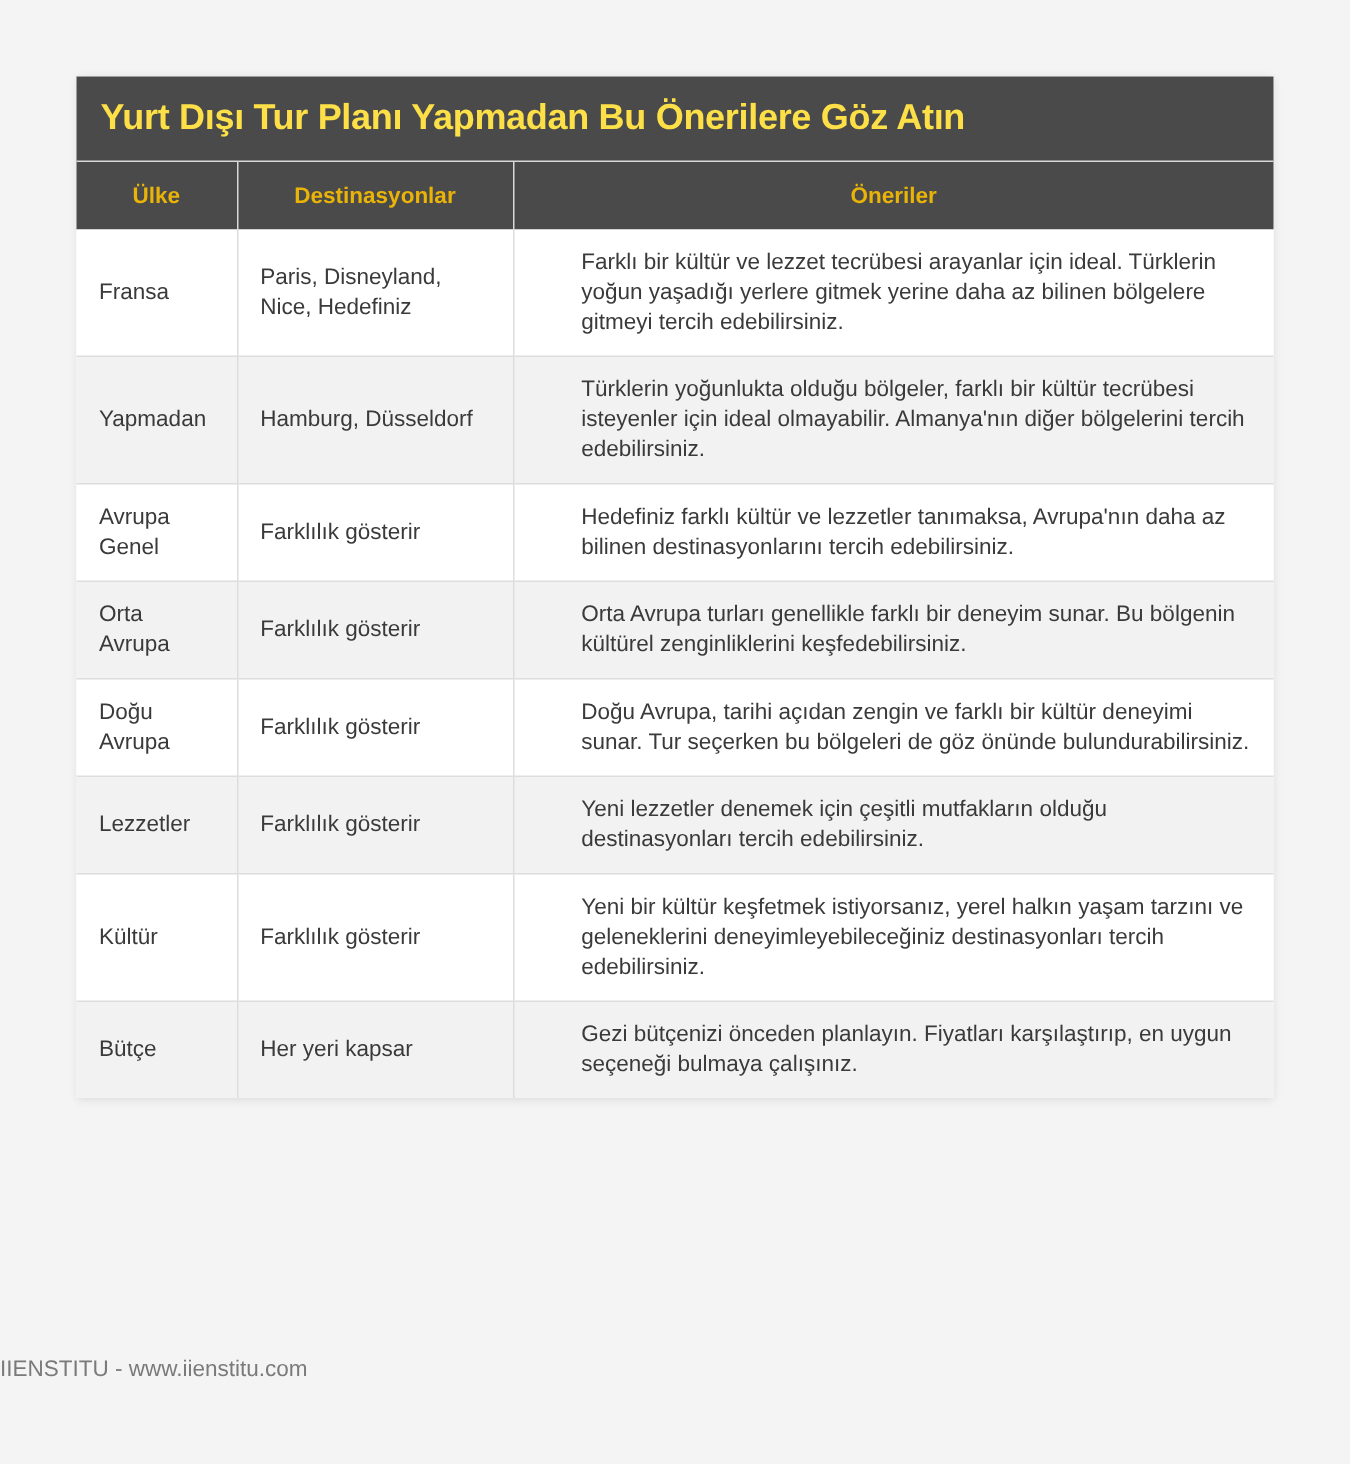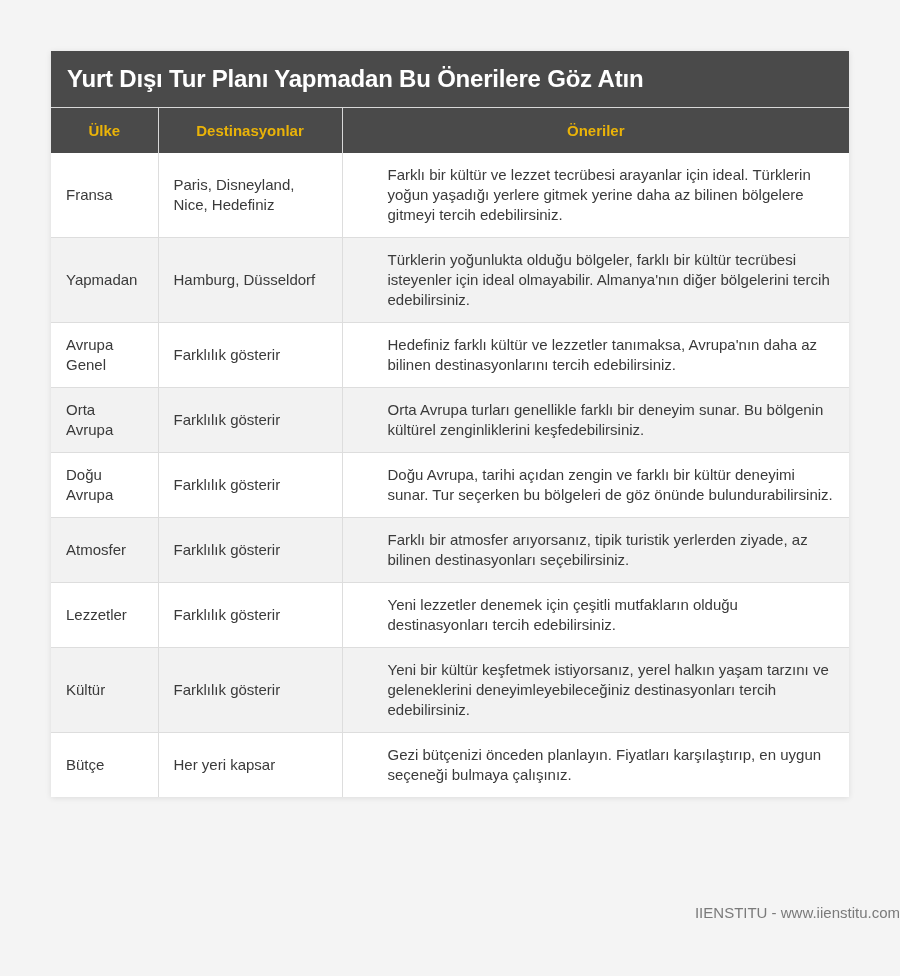--- a/index.html
+++ b/index.html
@@ -19,21 +19,21 @@
       position: absolute;
       left: 51px;
       top: 51px;
       width: 798px;
       background: #ffffff;
       box-shadow: 0 1px 6px rgba(0,0,0,0.10);
     }
     .title-bar {
       height: 57px;
       background: #4a4a4a;
-      color: #ffffff;
+      color: #fde047;
       font-weight: bold;
       font-size: 24px;
       display: flex;
       align-items: center;
       padding-left: 16px;
       letter-spacing: -0.2px;
       border-bottom: 1px solid #d8d8d8;
     }
     table {
       width: 100%;
@@ -65,21 +65,21 @@
     }
     tbody td:last-child { border-right: none; padding-left: 45px; }
     tbody tr:nth-child(odd) td { background: #ffffff; }
     tbody tr:nth-child(even) td { background: #f2f2f2; }
     tbody tr:last-child td { border-bottom: none; }
     .footer {
       position: absolute;
       left: 0;
       top: 904px;
       width: 900px;
-      text-align: right;
+      text-align: left;
       font-size: 15px;
       color: #7a7a7a;
     }
   </style>
 </head>
 <body>
 
 <div class="page">
   <div class="card">
     <div class="title-bar">Yurt Dışı Tur Planı Yapmadan Bu Önerilere Göz Atın</div>
@@ -116,25 +116,20 @@
           <td>Orta Avrupa</td>
           <td>Farklılık gösterir</td>
           <td>Orta Avrupa turları genellikle farklı bir deneyim sunar. Bu bölgenin kültürel zenginliklerini keşfedebilirsiniz.</td>
         </tr>
         <tr>
           <td>Doğu Avrupa</td>
           <td>Farklılık gösterir</td>
           <td>Doğu Avrupa, tarihi açıdan zengin ve farklı bir kültür deneyimi sunar. Tur seçerken bu bölgeleri de göz önünde bulundurabilirsiniz.</td>
         </tr>
         <tr>
-          <td>Atmosfer</td>
-          <td>Farklılık gösterir</td>
-          <td>Farklı bir atmosfer arıyorsanız, tipik turistik yerlerden ziyade, az bilinen destinasyonları seçebilirsiniz.</td>
-        </tr>
-        <tr>
           <td>Lezzetler</td>
           <td>Farklılık gösterir</td>
           <td>Yeni lezzetler denemek için çeşitli mutfakların olduğu destinasyonları tercih edebilirsiniz.</td>
         </tr>
         <tr>
           <td>Kültür</td>
           <td>Farklılık gösterir</td>
           <td>Yeni bir kültür keşfetmek istiyorsanız, yerel halkın yaşam tarzını ve geleneklerini deneyimleyebileceğiniz destinasyonları tercih edebilirsiniz.</td>
         </tr>
         <tr>

